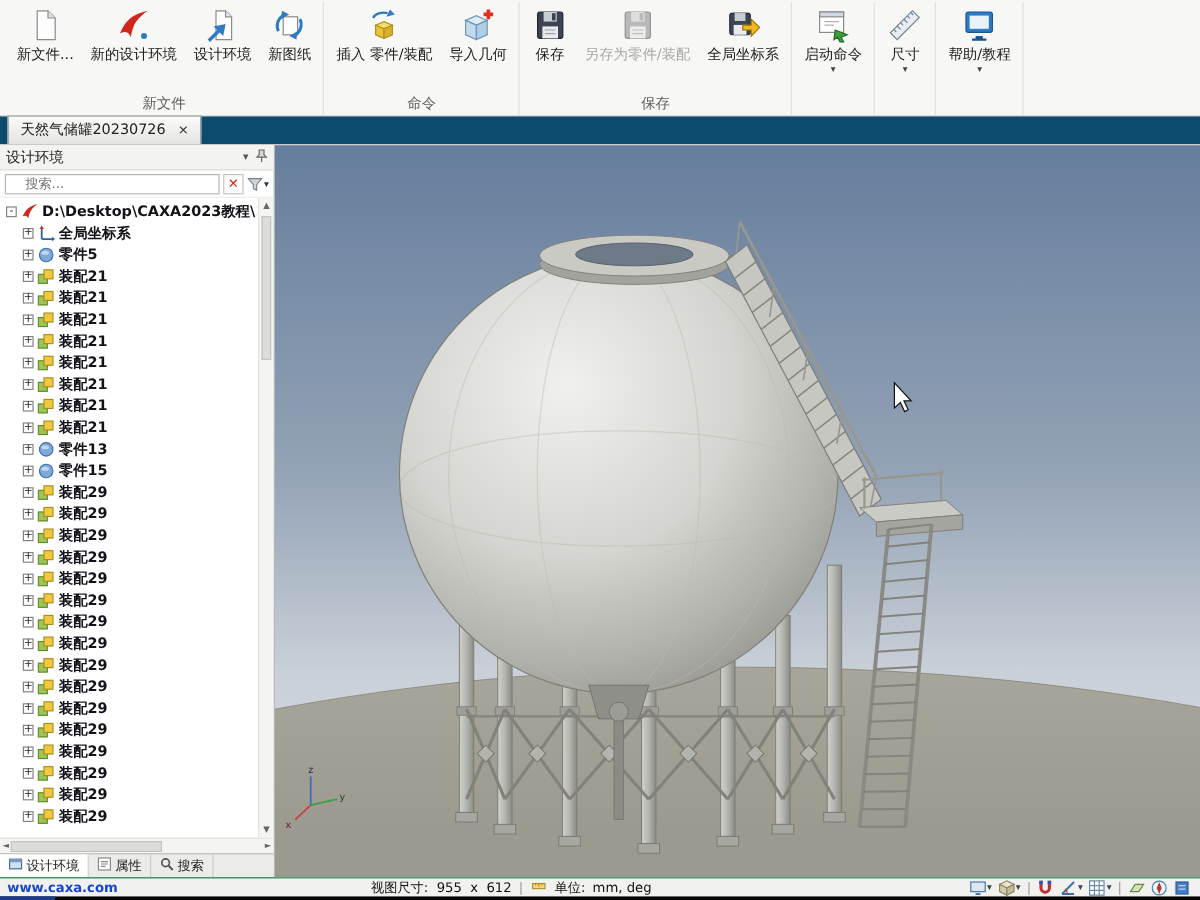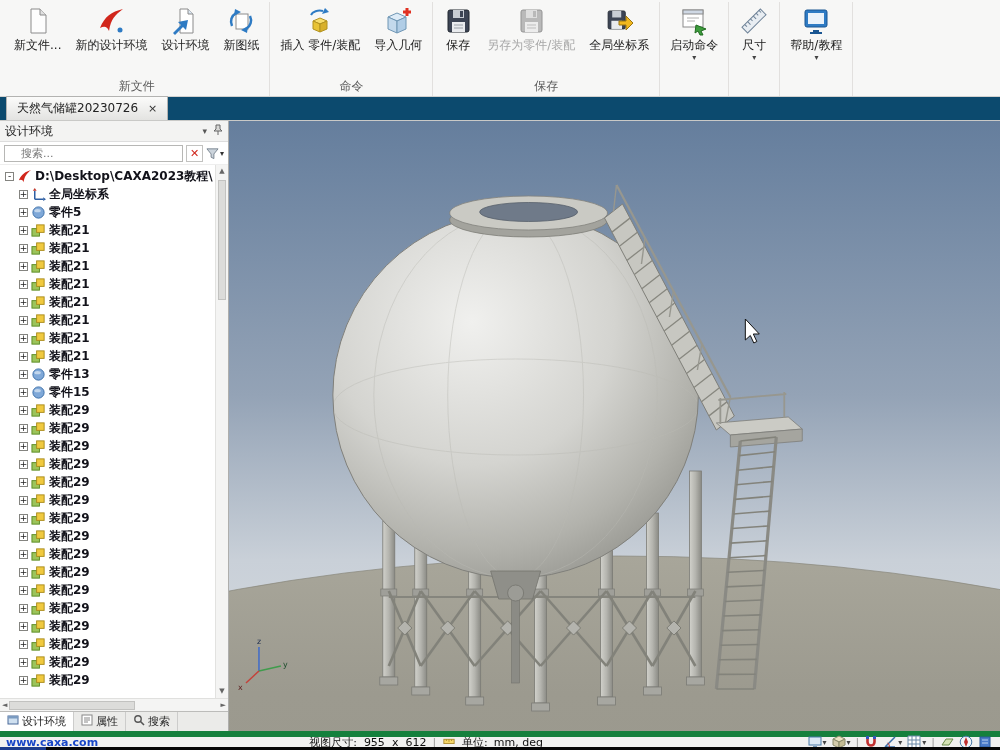--- a/index.html
+++ b/index.html
@@ -46,21 +46,21 @@
   .htrack{flex:1;height:9px;position:relative;}
   .hthumb{position:absolute;left:0;top:0;height:9px;width:60%;background:#dcdcda;border:1px solid #c2c2c0;}
   .side-tabs{height:20px;display:flex;border-top:1px solid #bcbcba;background:#ebebe9;}
   .stab{display:flex;align-items:center;gap:3px;padding:0 7px;font-size:11px;border-right:1px solid #cccccb;color:#222;cursor:pointer;white-space:nowrap;}
   .stab.active{background:#fff;}
 
   .viewport{flex:1;position:relative;overflow:hidden;background:#8fa0b6;}
   .viewport svg{display:block;width:100%;height:100%;}
 
   
-  .statusbar{height:16px;background:#f1f1f0;border-top:6px solid #15803d;display:flex;align-items:center;font-size:11px;color:#111;padding:0 6px;gap:6px;white-space:nowrap;}
+  .statusbar{height:16px;background:#f1f1f0;border-top:1px solid #15803d;display:flex;align-items:center;font-size:11px;color:#111;padding:0 6px;gap:6px;white-space:nowrap;}
   .caxa{color:#1746c8;font-weight:bold;min-width:88px;cursor:pointer;}
   .vsgroup{margin-left:205px;display:flex;gap:7px;align-items:center;}
   .pipe{color:#9a9a98;}
   .stools{margin-left:auto;display:flex;align-items:center;gap:5px;padding-right:2px;}
   .stool{display:flex;align-items:center;gap:1px;cursor:pointer;}
   .scar{font-size:8px;color:#444;}
   .tpipe{color:#9a9a98;}
   .blackstrip{height:3px;background:#060606;display:flex;}
   .bluebit{width:46px;background:#1b3b8c;}
 </style>

